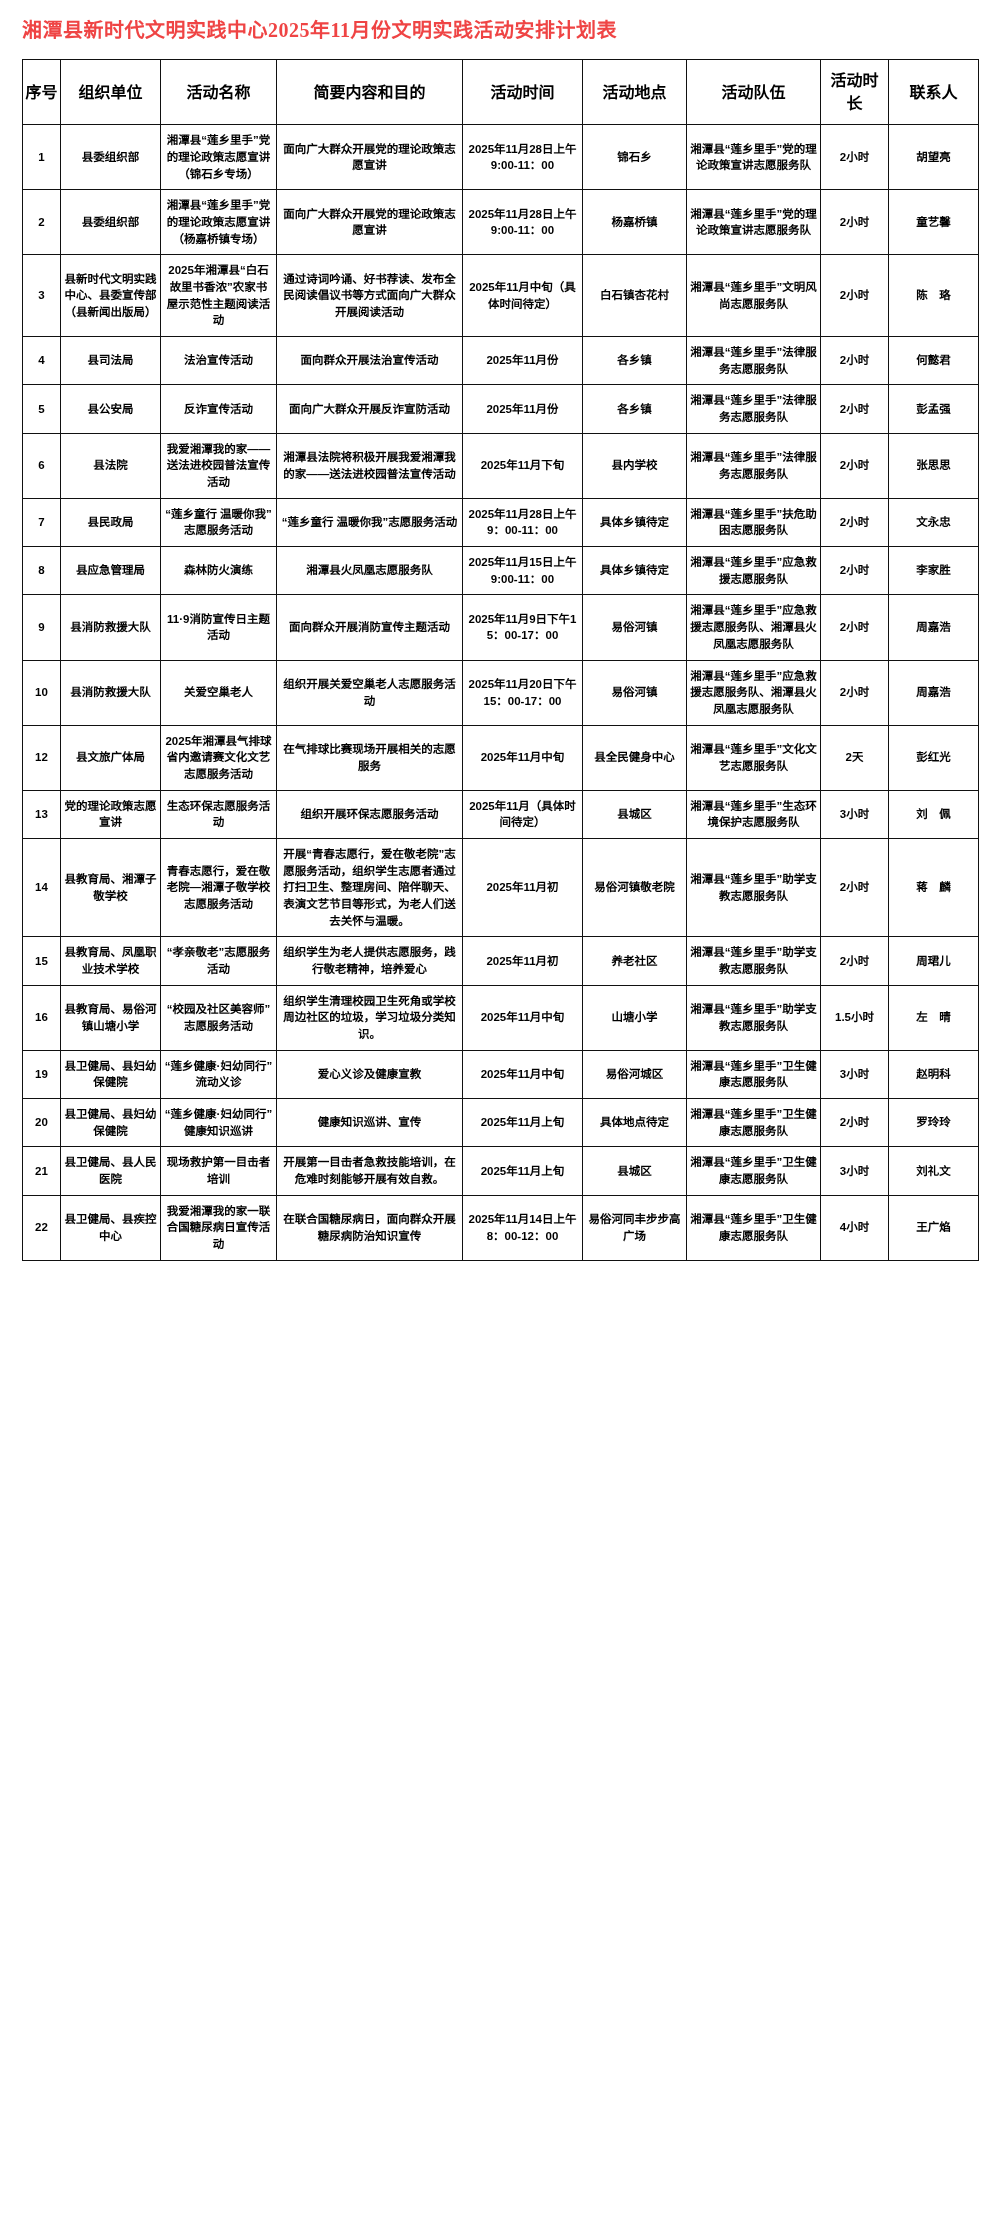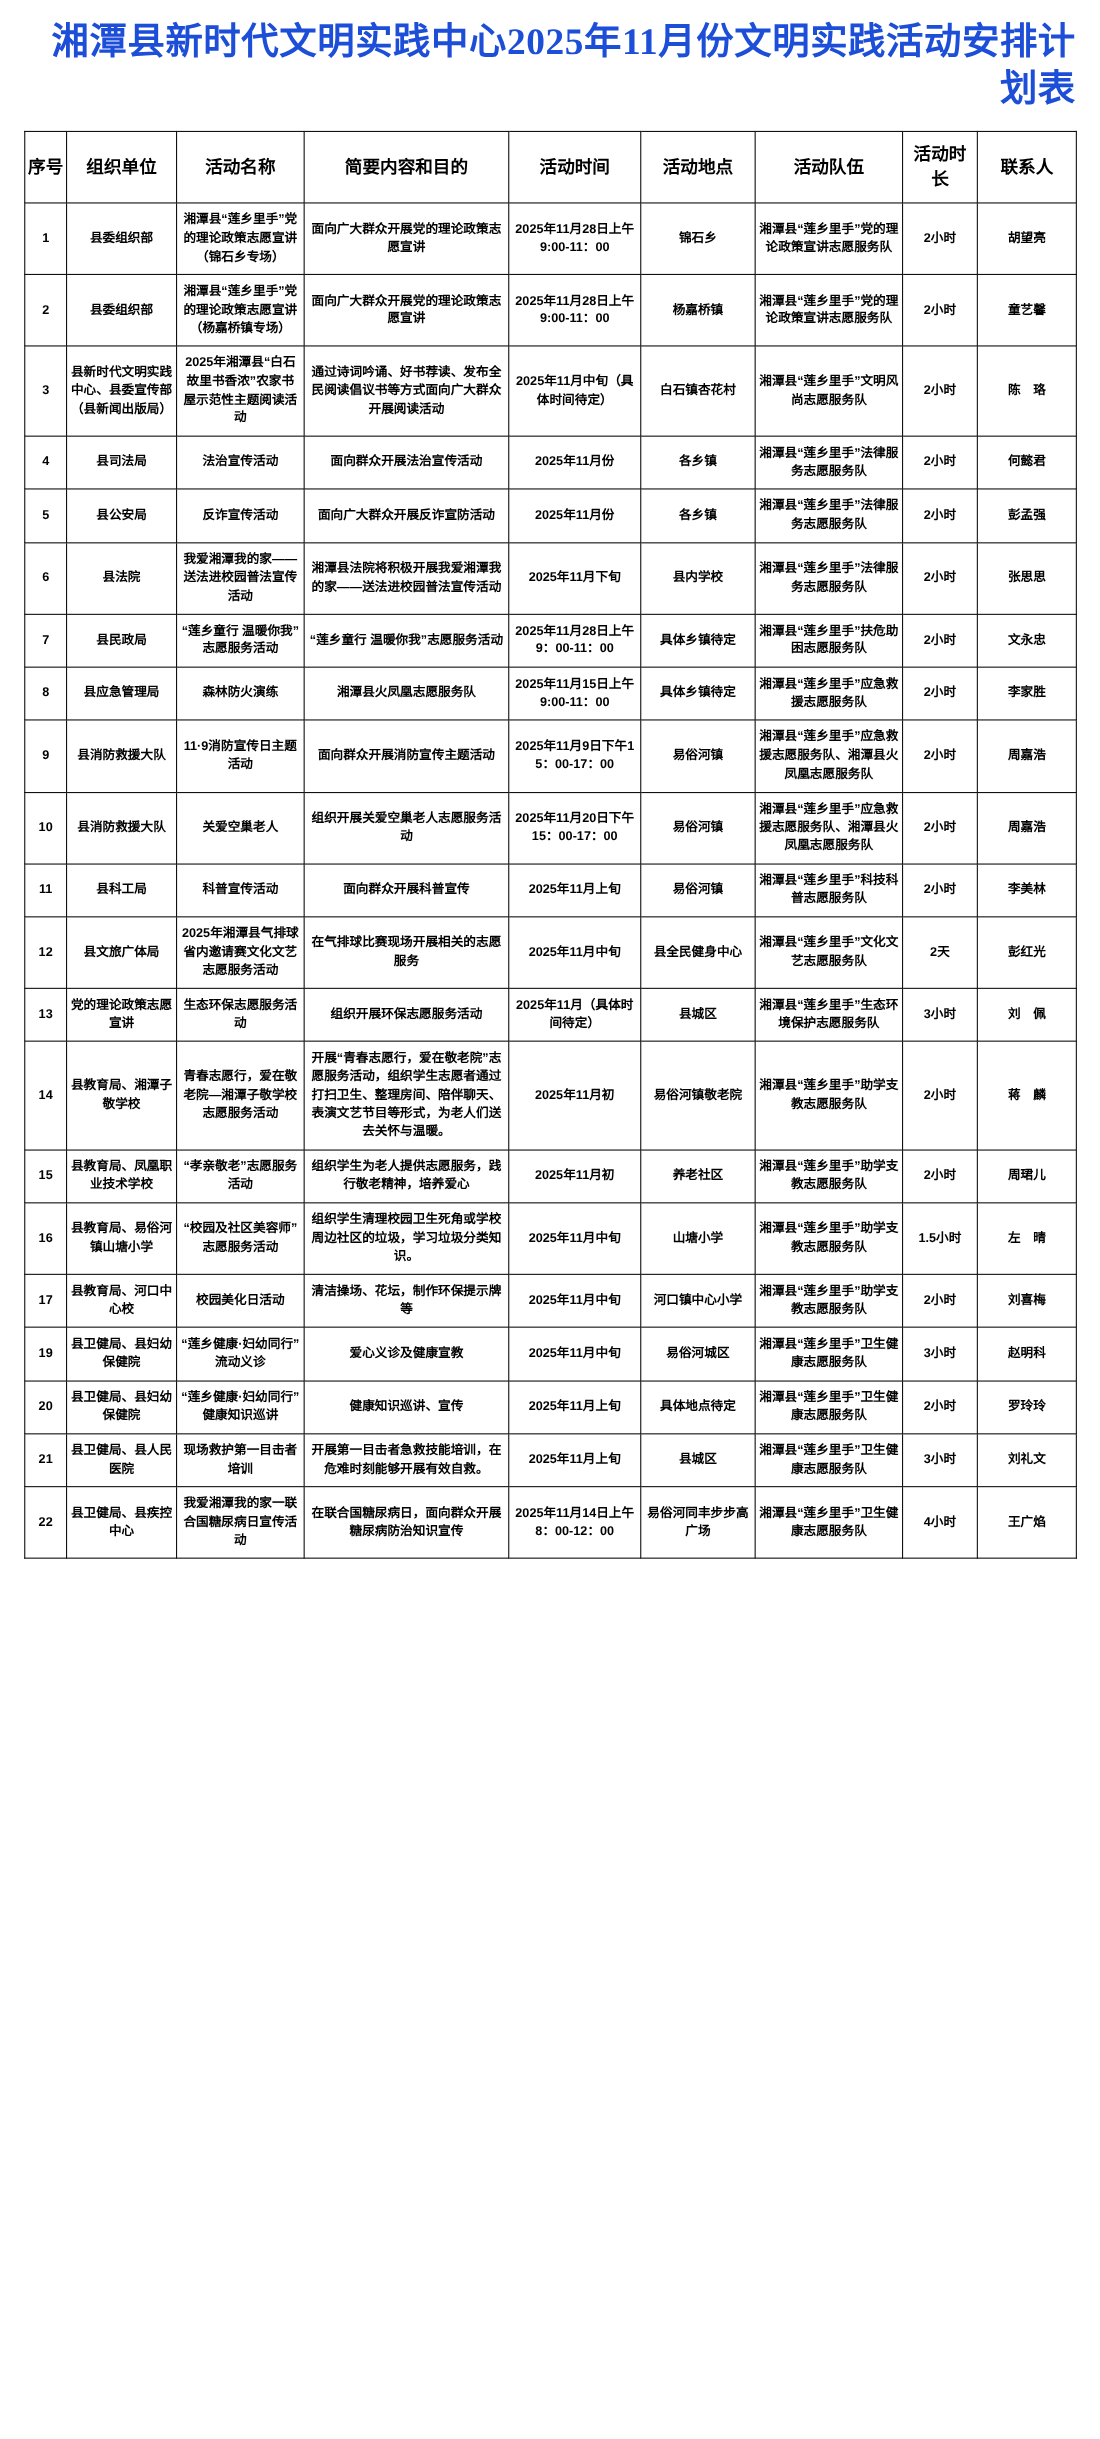--- a/index.html
+++ b/index.html
@@ -13,28 +13,28 @@
     color: #000000;
     -webkit-font-smoothing: antialiased;
   }
   .page {
     width: 1000px;
     box-sizing: border-box;
     padding: 0 22px 14px 22px;
     background: #ffffff;
   }
   .doc-title {
-    text-align: right;
+    text-align: left;
     font-family: "Liberation Serif", "DejaVu Serif", serif;
     font-weight: bold;
-    font-size: 34px;
+    font-size: 20px;
     letter-spacing: 0.5px;
     padding: 18px 0 16px 0;
     line-height: 1.25;
-    color: #1d4ed8;
+    color: #ef4444;
   }
   table.schedule {
     border-collapse: collapse;
     width: 956px;
     table-layout: fixed;
     border: 1.6px solid #111;
   }
   table.schedule td,
   table.schedule th {
     border: 1.1px solid #111;
@@ -203,31 +203,20 @@
           <td class="org">县消防救援大队</td>
           <td class="name">关爱空巢老人</td>
           <td class="desc">组织开展关爱空巢老人志愿服务活动</td>
           <td class="time">2025年11月20日下午15：00-17：00</td>
           <td class="place">易俗河镇</td>
           <td class="team">湘潭县“莲乡里手”应急救援志愿服务队、湘潭县火凤凰志愿服务队</td>
           <td class="dur">2小时</td>
           <td class="contact">周嘉浩</td>
         </tr>
         <tr>
-          <td class="idx">11</td>
-          <td class="org">县科工局</td>
-          <td class="name">科普宣传活动</td>
-          <td class="desc">面向群众开展科普宣传</td>
-          <td class="time">2025年11月上旬</td>
-          <td class="place">易俗河镇</td>
-          <td class="team">湘潭县“莲乡里手”科技科普志愿服务队</td>
-          <td class="dur">2小时</td>
-          <td class="contact">李美林</td>
-        </tr>
-        <tr>
           <td class="idx">12</td>
           <td class="org">县文旅广体局</td>
           <td class="name">2025年湘潭县气排球省内邀请赛文化文艺志愿服务活动</td>
           <td class="desc">在气排球比赛现场开展相关的志愿服务</td>
           <td class="time">2025年11月中旬</td>
           <td class="place">县全民健身中心</td>
           <td class="team">湘潭县“莲乡里手”文化文艺志愿服务队</td>
           <td class="dur">2天</td>
           <td class="contact">彭红光</td>
         </tr>
@@ -269,31 +258,20 @@
           <td class="org">县教育局、易俗河镇山塘小学</td>
           <td class="name">“校园及社区美容师”志愿服务活动</td>
           <td class="desc">组织学生清理校园卫生死角或学校周边社区的垃圾，学习垃圾分类知识。</td>
           <td class="time">2025年11月中旬</td>
           <td class="place">山塘小学</td>
           <td class="team">湘潭县“莲乡里手”助学支教志愿服务队</td>
           <td class="dur">1.5小时</td>
           <td class="contact">左　晴</td>
         </tr>
         <tr>
-          <td class="idx">17</td>
-          <td class="org">县教育局、河口中心校</td>
-          <td class="name">校园美化日活动</td>
-          <td class="desc">清洁操场、花坛，制作环保提示牌等</td>
-          <td class="time">2025年11月中旬</td>
-          <td class="place">河口镇中心小学</td>
-          <td class="team">湘潭县“莲乡里手”助学支教志愿服务队</td>
-          <td class="dur">2小时</td>
-          <td class="contact">刘喜梅</td>
-        </tr>
-        <tr>
           <td class="idx">19</td>
           <td class="org">县卫健局、县妇幼保健院</td>
           <td class="name">“莲乡健康·妇幼同行”流动义诊</td>
           <td class="desc">爱心义诊及健康宣教</td>
           <td class="time">2025年11月中旬</td>
           <td class="place">易俗河城区</td>
           <td class="team">湘潭县“莲乡里手”卫生健康志愿服务队</td>
           <td class="dur">3小时</td>
           <td class="contact">赵明科</td>
         </tr>

